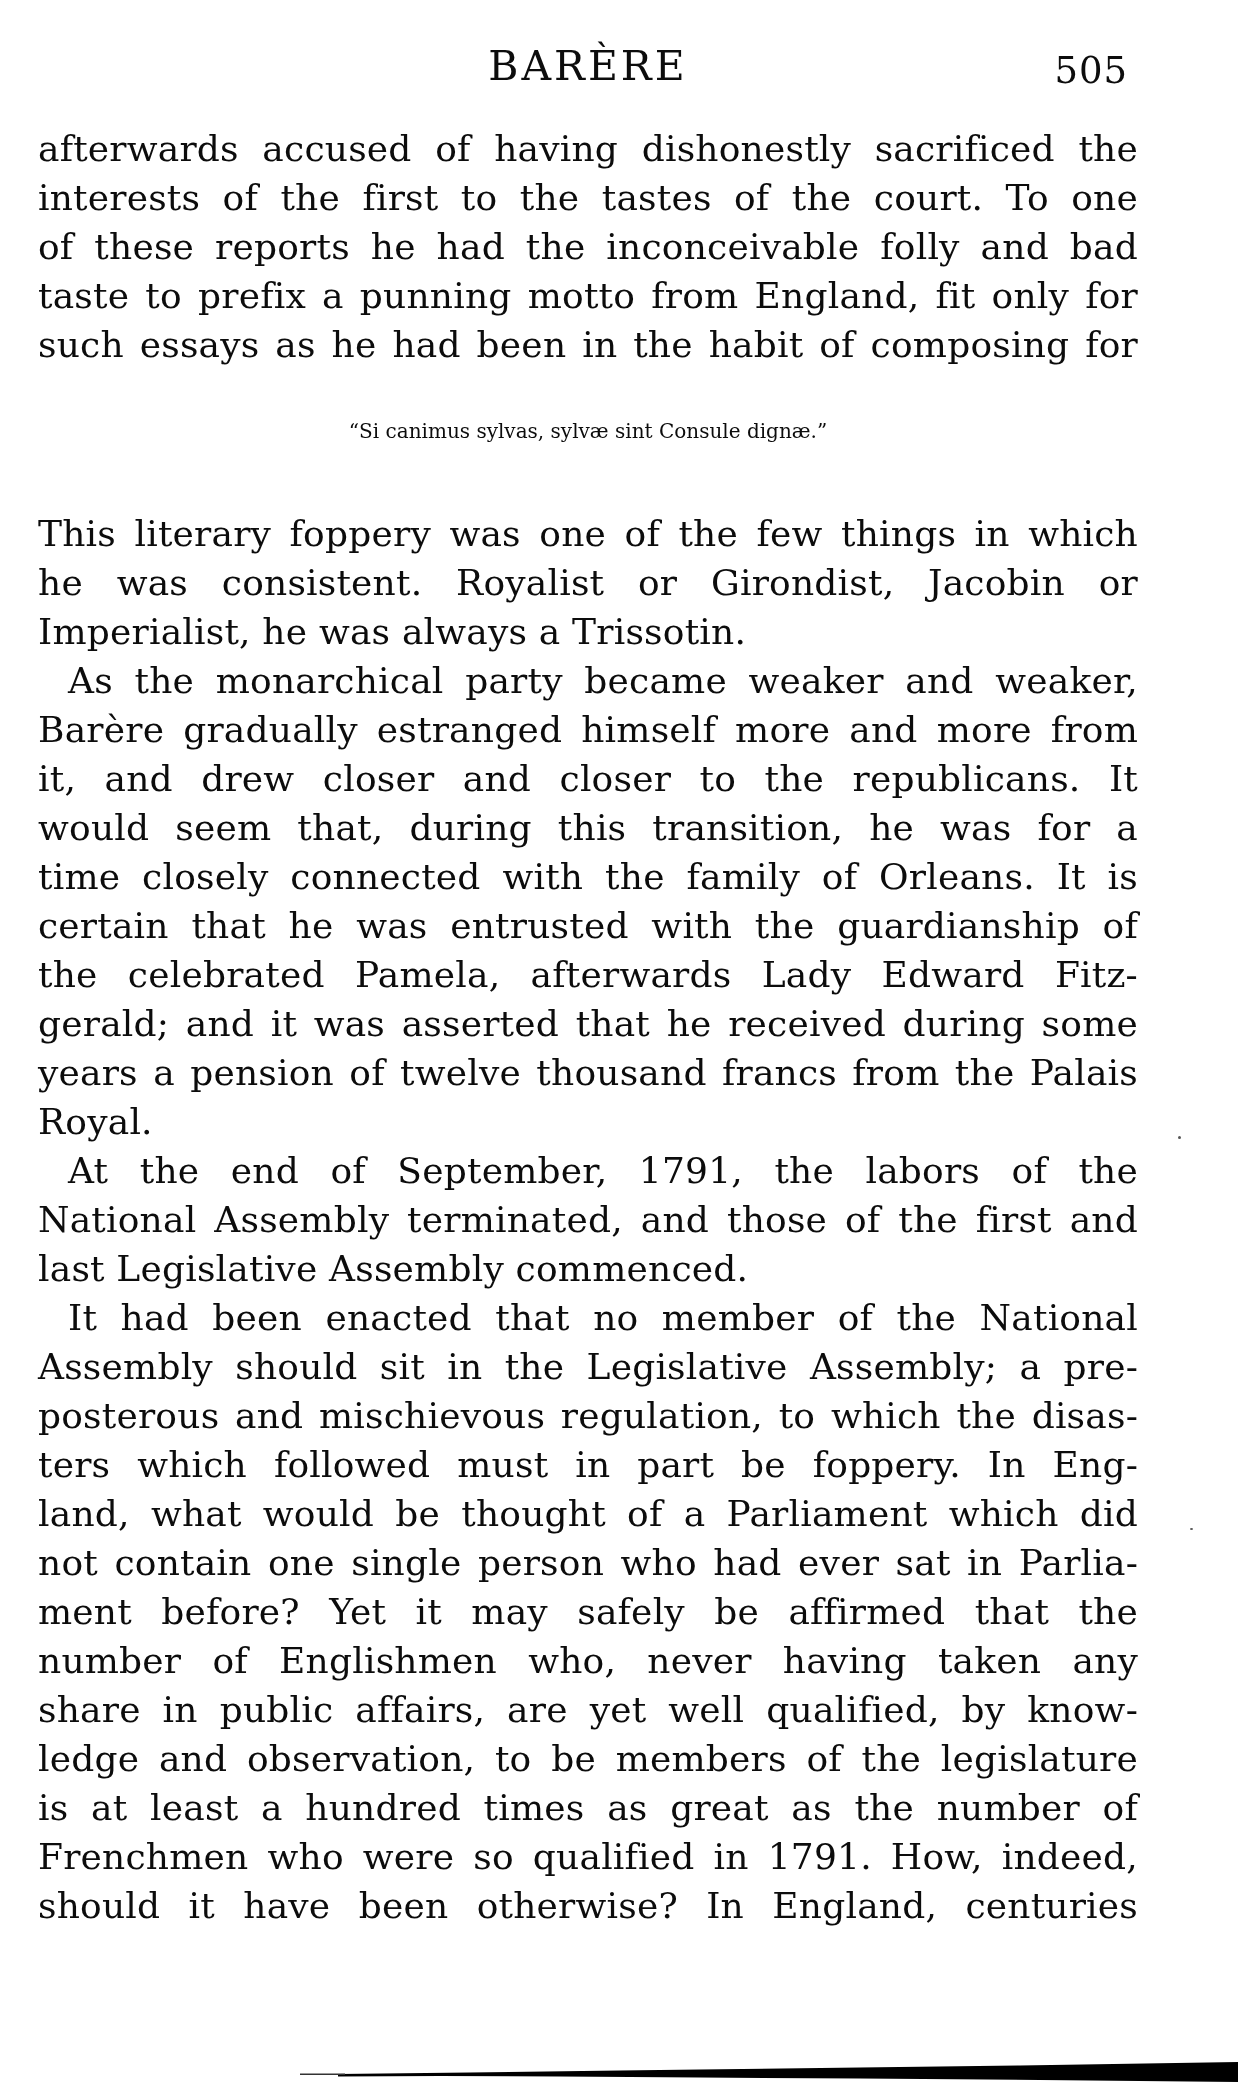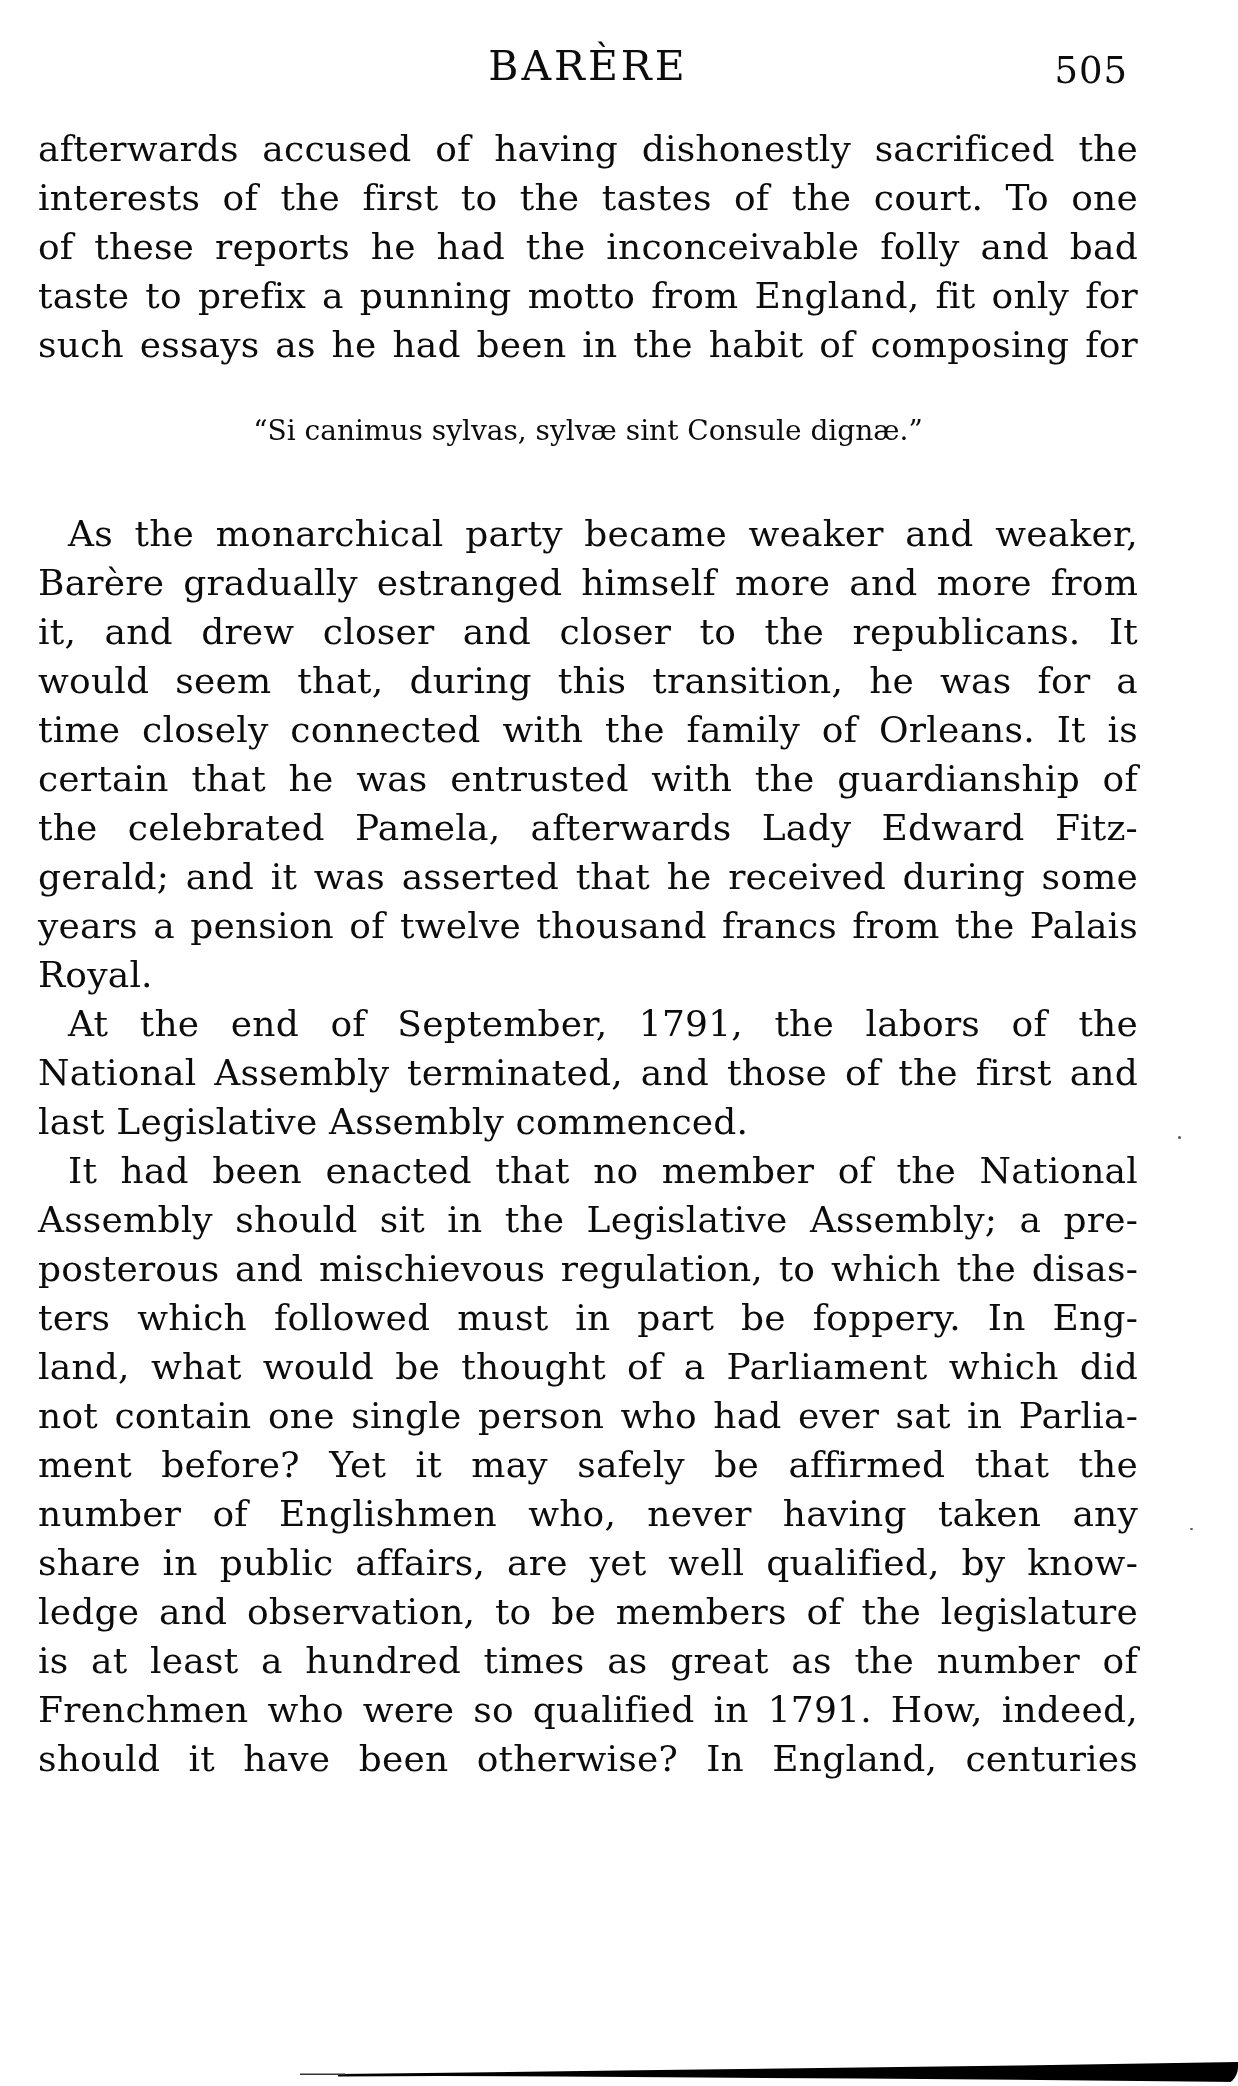--- a/index.html
+++ b/index.html
@@ -8,21 +8,20 @@
     background: #ffffff;
   }
   .page {
     position: relative;
     width: 1238px;
     height: 2086px;
     background: #ffffff;
     overflow: hidden;
     font-family: "DejaVu Serif", "Liberation Serif", serif;
     color: #0c0c0c;
-    border-radius: 19px;
   }
   .text-block {
     position: relative;
     margin-left: 38px;
     width: 1100px;
   }
   .running-head {
     position: relative;
     padding-top: 46px;
     height: 64px;
@@ -56,21 +55,21 @@
     letter-spacing: 0.2px;
   }
   .line.endline {
     text-align-last: left;
     white-space: normal;
   }
   .line.indent {
     text-indent: 30px;
   }
   .quote {
-    font-size: 28px;
+    font-size: 20px;
     line-height: 40px;
     text-align: center;
     margin-top: 42px;
     margin-bottom: 58px;
   }
   .scan-artifact {
     position: absolute;
     left: 0;
     bottom: 0;
     width: 1238px;
@@ -96,20 +95,25 @@
 
     <div class="body-text">
         <div class="para">
           <div class="line">afterwards accused of having dishonestly sacrificed the</div>
           <div class="line">interests of the first to the tastes of the court. To one</div>
           <div class="line">of these reports he had the inconceivable folly and bad</div>
           <div class="line">taste to prefix a punning motto from England, fit only for</div>
           <div class="line">such essays as he had been in the habit of composing for</div>
         </div>
         <div class="quote">“Si canimus sylvas, sylvæ sint Consule dignæ.”</div>
+        <div class="para">
+          <div class="line">This literary foppery was one of the few things in which</div>
+          <div class="line">he was consistent. Royalist or Girondist, Jacobin or</div>
+          <div class="line endline">Imperialist, he was always a Trissotin.</div>
+        </div>
         <div class="para">
           <div class="line indent">As the monarchical party became weaker and weaker,</div>
           <div class="line">Barère gradually estranged himself more and more from</div>
           <div class="line">it, and drew closer and closer to the republicans. It</div>
           <div class="line">would seem that, during this transition, he was for a</div>
           <div class="line">time closely connected with the family of Orleans. It is</div>
           <div class="line">certain that he was entrusted with the guardianship of</div>
           <div class="line">the celebrated Pamela, afterwards Lady Edward Fitz-</div>
           <div class="line">gerald; and it was asserted that he received during some</div>
           <div class="line">years a pension of twelve thousand francs from the Palais</div>

